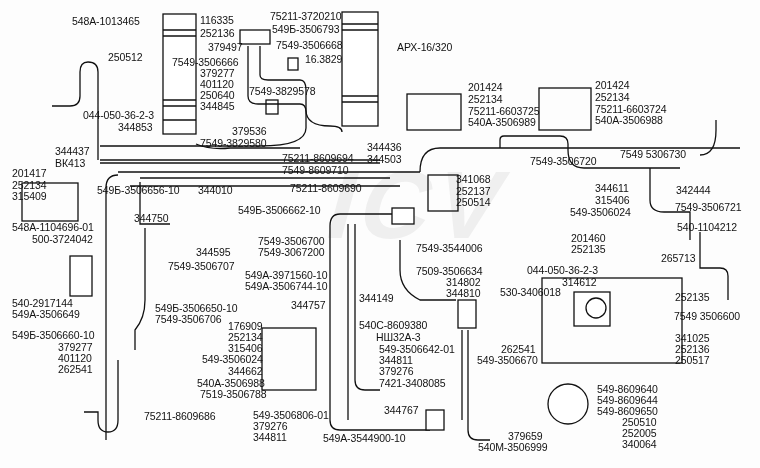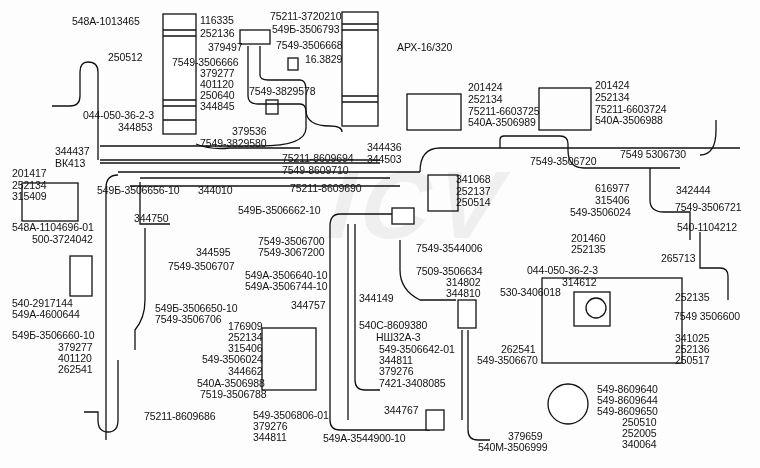--- a/index.html
+++ b/index.html
@@ -140,39 +140,39 @@
   <span class="lbl" style="left:238px;top:205px">549Б-3506662-10</span>
   <span class="lbl" style="left:12px;top:222px">548А-1104696-01</span>
   <span class="lbl" style="left:32px;top:234px">500-3724042</span>
   <span class="lbl" style="left:196px;top:247px">344595</span>
   <span class="lbl" style="left:258px;top:236px">7549-3506700</span>
   <span class="lbl" style="left:258px;top:247px">7549-3067200</span>
   <span class="lbl" style="left:168px;top:261px">7549-3506707</span>
   <span class="lbl" style="left:456px;top:174px">341068</span>
   <span class="lbl" style="left:456px;top:186px">252137</span>
   <span class="lbl" style="left:456px;top:197px">250514</span>
-  <span class="lbl" style="left:595px;top:183px">616977</span>
+  <span class="lbl" style="left:595px;top:183px">344611</span>
   <span class="lbl" style="left:595px;top:195px">315406</span>
   <span class="lbl" style="left:570px;top:207px">549-3506024</span>
   <span class="lbl" style="left:416px;top:243px">7549-3544006</span>
-  <span class="lbl" style="left:245px;top:270px">549А-3506640-10</span>
+  <span class="lbl" style="left:245px;top:270px">549А-3971560-10</span>
   <span class="lbl" style="left:245px;top:281px">549А-3506744-10</span>
   <span class="lbl" style="left:416px;top:266px">7509-3506634</span>
   <span class="lbl" style="left:446px;top:277px">314802</span>
   <span class="lbl" style="left:446px;top:288px">344810</span>
   <span class="lbl" style="left:500px;top:287px">530-3406018</span>
   <span class="lbl" style="left:571px;top:233px">201460</span>
   <span class="lbl" style="left:571px;top:244px">252135</span>
   <span class="lbl" style="left:661px;top:253px">265713</span>
   <span class="lbl" style="left:527px;top:265px">044-050-36-2-3</span>
   <span class="lbl" style="left:562px;top:277px">314612</span>
   <span class="lbl" style="left:675px;top:292px">252135</span>
   <span class="lbl" style="left:674px;top:311px">7549 3506600</span>
   <span class="lbl" style="left:12px;top:298px">540-2917144</span>
-  <span class="lbl" style="left:12px;top:309px">549А-4600644</span>
+  <span class="lbl" style="left:12px;top:309px">549А-3506649</span>
   <span class="lbl" style="left:155px;top:303px">549Б-3506650-10</span>
   <span class="lbl" style="left:155px;top:314px">7549-3506706</span>
   <span class="lbl" style="left:291px;top:300px">344757</span>
   <span class="lbl" style="left:359px;top:293px">344149</span>
   <span class="lbl" style="left:359px;top:320px">540С-8609380</span>
   <span class="lbl" style="left:376px;top:332px">НШ32А-3</span>
   <span class="lbl" style="left:12px;top:330px">549Б-3506660-10</span>
   <span class="lbl" style="left:58px;top:342px">379277</span>
   <span class="lbl" style="left:58px;top:353px">401120</span>
   <span class="lbl" style="left:58px;top:364px">262541</span>

